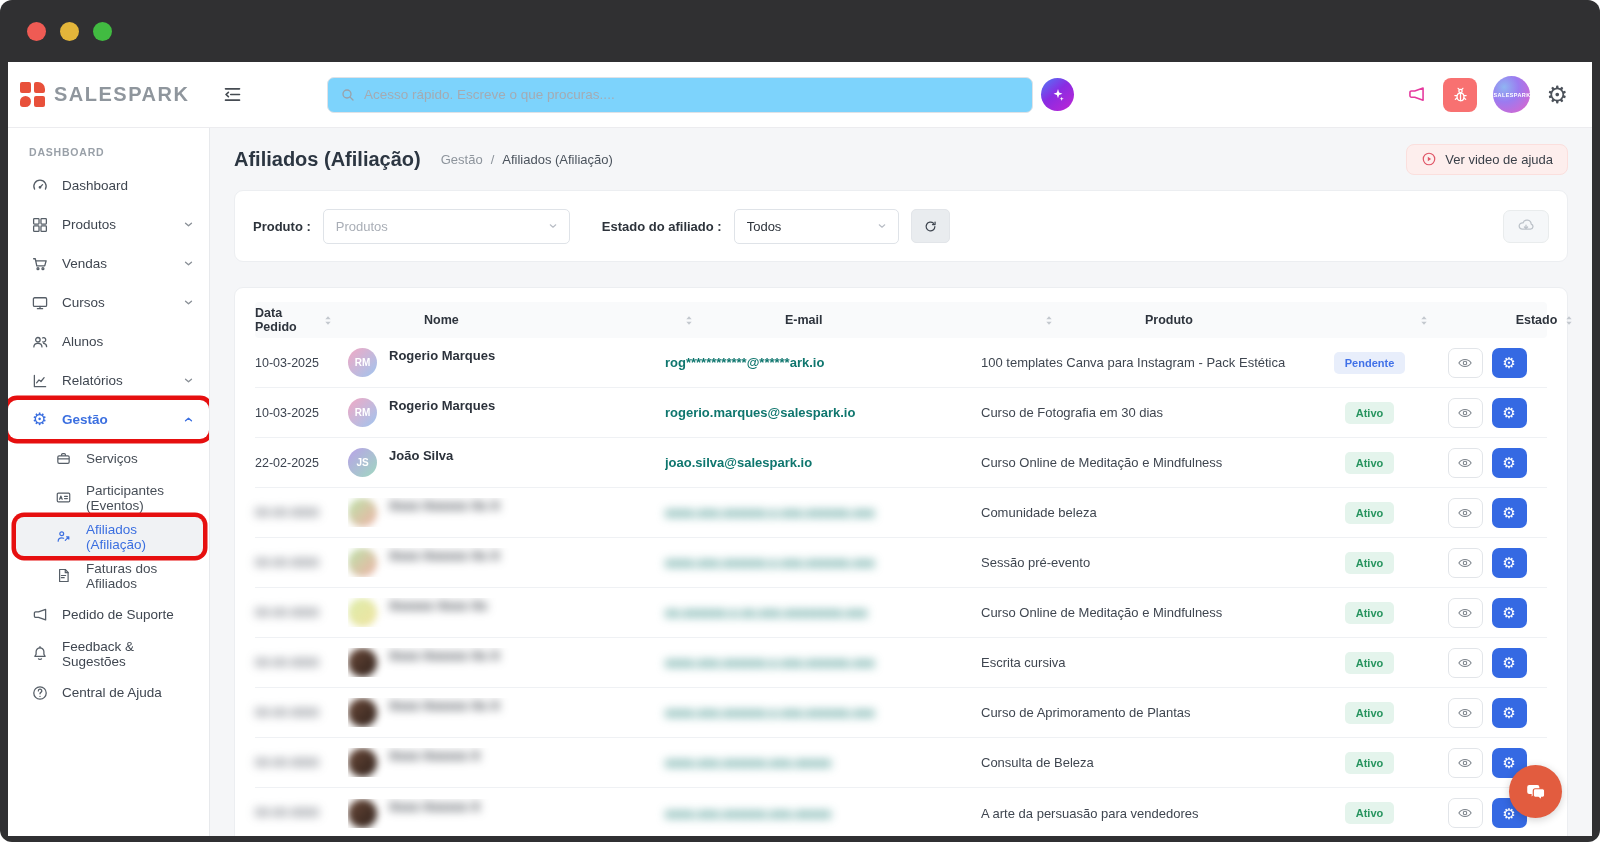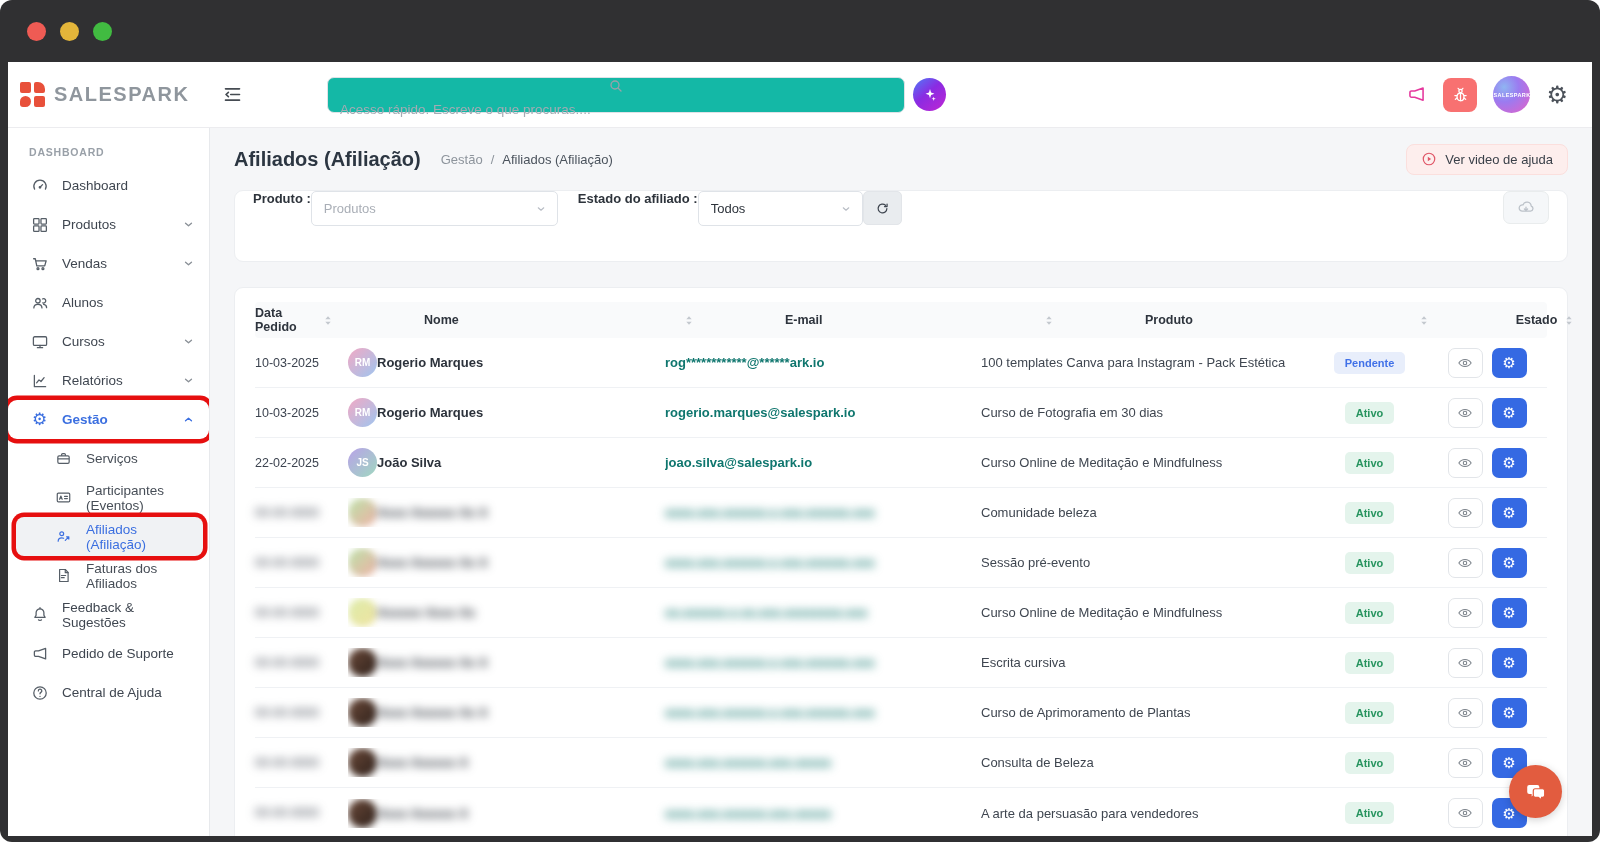--- a/index.html
+++ b/index.html
@@ -14,21 +14,21 @@
 
   
   .topbar { position:absolute; top:0; left:0; right:0; height:66px; background:#fff; display:flex; align-items:center; border-bottom:1px solid #ececef; z-index:5; }
   .logo-area { width:202px; flex:0 0 202px; display:flex; align-items:center; padding-left:12px; gap:8px; }
   .logo-mark { width:26px; height:26px; display:grid; grid-template-columns:11px 11px; grid-template-rows:11px 11px; gap:3px; }
   .logo-mark i { background:#e8503a; border-radius:2px; display:block; }
   .logo-mark i.r1 { border-radius:2px 7px 2px 2px; }
   .logo-mark i.r2 { border-radius:50% 50% 50% 3px; }
   .logo-text { font-size:20px; font-weight:800; letter-spacing:1.5px; color:#8f969d; }
   .toggle-btn { margin-left:12px; color:#454b52; cursor:pointer; display:flex; align-items:center; }
-  .search-wrap { margin-left:84px; width:578px; height:36px; border:1px solid #dfe2e7; background:#14b8a6; border-radius:7px; display:flex; align-items:center; padding:0 12px; gap:8px; color:#9aa1a9;flex-direction:column; }
+  .search-wrap { margin-left:84px; width:706px; height:36px; border:1px solid #dfe2e7; background:#7dd3fc; border-radius:7px; display:flex; align-items:center; padding:0 12px; gap:8px; color:#9aa1a9; }
   .search-wrap input { border:0; outline:0; background:transparent; width:100%; font-size:13.5px; color:#4a515a; font-family:inherit; }
   .search-wrap input::placeholder { color:#a4abb3; }
   .ai-btn { margin-left:8px; width:33px; height:33px; border-radius:50%; border:0; cursor:pointer;
     background:linear-gradient(140deg,#4f7df8 0%,#8a2be2 45%,#c026d3 100%); display:flex; align-items:center; justify-content:center; color:#fff; }
   .top-right { margin-left:auto; display:flex; align-items:center; gap:16px; padding-right:24px; }
   .icon-btn { background:none; border:0; cursor:pointer; display:flex; align-items:center; }
   .bug-btn { width:34px; height:34px; border-radius:8px; background:#f87171; border:0; cursor:pointer; display:flex; align-items:center; justify-content:center; }
   .avatar-btn { width:37px; height:37px; border-radius:50%; border:0; cursor:pointer;
     background:radial-gradient(circle at 30% 30%,#8fb5f2 0%,#9b7bf0 40%,#c76bd8 75%,#e06fae 100%);
     color:#fff; font-size:5.5px; font-weight:700; letter-spacing:.4px; }
@@ -50,40 +50,40 @@
 
   
   .main { position:absolute; top:66px; left:202px; right:0; bottom:0; background:#f5f6f8; padding:12px 24px 0; overflow:hidden; }
   .page-head { display:flex; align-items:center; height:38px; }
   .page-title { font-size:20px; font-weight:700; color:#2c3642; }
   .breadcrumb { margin-left:20px; font-size:13px; color:#8d949c; display:flex; gap:8px; align-items:center; }
   .breadcrumb .cur { color:#4b535d; }
   .help-btn { margin-left:auto; height:31px; background:#fdeeed; border:1px solid #fbdfdd; border-radius:8px; padding:0 14px; display:flex; align-items:center; gap:8px; font-size:13px; color:#3a4049; cursor:pointer; font-family:inherit; }
   .help-btn .play { color:#e05667; display:flex; }
 
-  .filter-card { margin-top:12px; background:#fff; border:1px solid #eceef1; border-radius:9px; height:72px; display:flex; align-items:flex-start; padding:0 18px; }
+  .filter-card { margin-top:12px; background:#fff; border:1px solid #eceef1; border-radius:9px; height:72px; display:flex; align-items:center; padding:0 18px; gap:12px; }
   .f-label { font-size:13px; font-weight:700; color:#2d333b; }
   .select { height:35px; border:1px solid #dfe3e8; border-radius:5px; background:#fff; display:flex; align-items:center; justify-content:space-between; padding:0 10px 0 12px; font-size:13px; cursor:pointer; }
   .select .chev { color:#b7bcc4; display:flex; }
   .sel-product { width:247px; color:#a9aeb6; }
   .sel-state { width:165px; color:#2d333b; font-weight:400; }
   .refresh-btn { width:39px; height:34px; background:#e9ecef; border:1px solid #e2e5e9; border-radius:5px; display:flex; align-items:center; justify-content:center; color:#3f4650; cursor:pointer; }
   .export-btn { margin-left:auto; width:46px; height:33px; background:#f5f7f9; border:1px solid #e9eced; border-radius:7px; display:flex; align-items:center; justify-content:center; color:#bcc2c9; cursor:pointer; }
 
   .table-card { margin-top:25px; background:#fff; border:1px solid #eceef1; border-radius:9px 9px 0 0; padding:14px 20px 0; height:600px; }
   .thead { display:grid; grid-template-columns:93px 317px 316px 331px 115px 1fr; align-items:center; height:36px; background:#f9fafb; border-radius:4px; font-size:12.5px; font-weight:700; color:#2e343d;gap:44px; }
   .th { display:flex; align-items:center; gap:6px; padding-right:14px; }
   .th.spread { justify-content:space-between;padding-left:32px; }
   .th.center { justify-content:center; padding-right:0; }
   .sort { color:#c3c8ce; display:flex; flex-direction:column; line-height:0; }
   .trow { display:grid; grid-template-columns:93px 317px 316px 331px 115px 1fr; align-items:center; height:50px; border-bottom:1px solid #eff1f4; }
   .trow:last-child { border-bottom:0; }
   .cell { font-size:13px; color:#3f4650; overflow:hidden; white-space:nowrap; }
   .c-date { font-size:12.5px; color:#3d4450; }
-  .c-nome { display:flex; align-items:center; font-weight:700; color:#2c323b; }
+  .c-nome { display:flex; align-items:flex-start; gap:12px; font-weight:700; color:#2c323b; }
   .c-email { color:#0f766e;font-weight:bold; }
   .c-estado { display:flex; justify-content:center; }
   .avatar { width:29px; height:29px; border-radius:50%; flex:0 0 29px; display:flex; align-items:center; justify-content:center; font-size:10px; font-weight:700; color:#fff; }
   .badge { font-size:11px; font-weight:700; padding:5px 11px; border-radius:5px; }
   .badge.pending { background:#e8eefb; color:#4171e8; }
   .badge.active { background:#e4f4ec; color:#27945f; }
   .c-actions { display:flex; justify-content:center; gap:9px; }
   .btn-eye { width:35px; height:30px; background:#fff; border:1px solid #e2e5e9; border-radius:7px; display:flex; align-items:center; justify-content:center; color:#7c838b; cursor:pointer; }
   .btn-gear { width:35px; height:30px; background:#3569e3; border:0; border-radius:7px; color:#fff; font-size:15px; line-height:1; display:flex; align-items:center; justify-content:center; cursor:pointer; }
   .redacted .c-date, .redacted .c-email, .redacted .name-txt { filter:blur(5px); }
@@ -201,42 +201,42 @@
         <span class="chev">
             <svg width="13" height="13" viewBox="0 0 24 24" fill="none" stroke="currentColor" stroke-width="2.4" stroke-linecap="round" stroke-linejoin="round">
               <path d="M6.5 9.5l5.5 5 5.5-5"></path>
             </svg>
           </span>
       </div>
 
       <div class="nav-item">
         <span class="nicon">
             <svg width="18" height="18" viewBox="0 0 24 24" fill="none" stroke="currentColor" stroke-width="1.7" stroke-linecap="round">
+              <rect x="3.2" y="5" width="17.6" height="11.6" rx="1.6"></rect>
+              <path d="M12 16.6v3M8.5 19.6h7"></path>
+            </svg>
+          </span>
+        <span>Cursos</span>
+        <span class="chev">
+            <svg width="13" height="13" viewBox="0 0 24 24" fill="none" stroke="currentColor" stroke-width="2.4" stroke-linecap="round" stroke-linejoin="round">
+              <path d="M6.5 9.5l5.5 5 5.5-5"></path>
+            </svg>
+          </span>
+      </div>
+
+      <div class="nav-item">
+        <span class="nicon">
+            <svg width="18" height="18" viewBox="0 0 24 24" fill="none" stroke="currentColor" stroke-width="1.7" stroke-linecap="round">
               <circle cx="9.2" cy="9" r="3"></circle>
               <path d="M3.8 18.6c0-3 2.4-4.9 5.4-4.9s5.4 1.9 5.4 4.9"></path>
               <path d="M15.3 6.6a2.9 2.9 0 1 1 .4 5.2"></path>
               <path d="M16.8 13.9c2.3.3 4 1.9 4 4.3"></path>
             </svg>
           </span>
         <span>Alunos</span>
-      </div>
-
-      <div class="nav-item">
-        <span class="nicon">
-            <svg width="18" height="18" viewBox="0 0 24 24" fill="none" stroke="currentColor" stroke-width="1.7" stroke-linecap="round">
-              <rect x="3.2" y="5" width="17.6" height="11.6" rx="1.6"></rect>
-              <path d="M12 16.6v3M8.5 19.6h7"></path>
-            </svg>
-          </span>
-        <span>Cursos</span>
-        <span class="chev">
-            <svg width="13" height="13" viewBox="0 0 24 24" fill="none" stroke="currentColor" stroke-width="2.4" stroke-linecap="round" stroke-linejoin="round">
-              <path d="M6.5 9.5l5.5 5 5.5-5"></path>
-            </svg>
-          </span>
       </div>
 
       <div class="nav-item">
         <span class="nicon">
             <svg width="18" height="18" viewBox="0 0 24 24" fill="none" stroke="currentColor" stroke-width="1.7" stroke-linecap="round" stroke-linejoin="round">
               <path d="M4.5 4.5v15h15"></path>
               <path d="M7.5 14.5l3.2-4 2.6 2.2 4.2-5.2"></path>
             </svg>
           </span>
         <span>Relatórios</span>
@@ -297,36 +297,36 @@
               <path d="M14.5 3.5V8h4"></path>
               <path d="M9 12h6M9 15h4"></path>
             </svg>
           </span>
         <span>Faturas dos Afiliados</span>
       </div>
 
 
       <div class="nav-item">
         <span class="nicon">
+            <svg width="18" height="18" viewBox="0 0 24 24" fill="none" stroke="currentColor" stroke-width="1.7" stroke-linejoin="round">
+              <path d="M19.5 4.5v14l-9.5-3.4H6.2a1.7 1.7 0 0 1-1.7-1.7v-3.8a1.7 1.7 0 0 1 1.7-1.7H10z"></path>
+            </svg>
+          </span>
+        <span>Pedido de Suporte</span>
+      </div>
+
+      <div class="nav-item">
+        <span class="nicon">
             <svg width="18" height="18" viewBox="0 0 24 24" fill="none" stroke="currentColor" stroke-width="1.7" stroke-linecap="round" stroke-linejoin="round">
               <path d="M12 3.8a5.2 5.2 0 0 1 5.2 5.2v3.4l1.6 2.8H5.2l1.6-2.8V9A5.2 5.2 0 0 1 12 3.8z"></path>
               <path d="M10 18.4c.4 1.2 3.6 1.2 4 0"></path>
               <path d="M12 3.8V2.3"></path>
             </svg>
           </span>
         <span>Feedback &amp; Sugestões</span>
-      </div>
-
-      <div class="nav-item">
-        <span class="nicon">
-            <svg width="18" height="18" viewBox="0 0 24 24" fill="none" stroke="currentColor" stroke-width="1.7" stroke-linejoin="round">
-              <path d="M19.5 4.5v14l-9.5-3.4H6.2a1.7 1.7 0 0 1-1.7-1.7v-3.8a1.7 1.7 0 0 1 1.7-1.7H10z"></path>
-            </svg>
-          </span>
-        <span>Pedido de Suporte</span>
       </div>
 
       <div class="nav-item">
         <span class="nicon">
             <svg width="18" height="18" viewBox="0 0 24 24" fill="none" stroke="currentColor" stroke-width="1.7" stroke-linecap="round" stroke-linejoin="round">
               <circle cx="12" cy="12" r="8.3"></circle>
               <path d="M9.8 9.2a2.3 2.3 0 1 1 3.4 2c-.8.5-1.2 1-1.2 1.9"></path>
               <path d="M12 16.5h.01"></path>
             </svg>
           </span>

